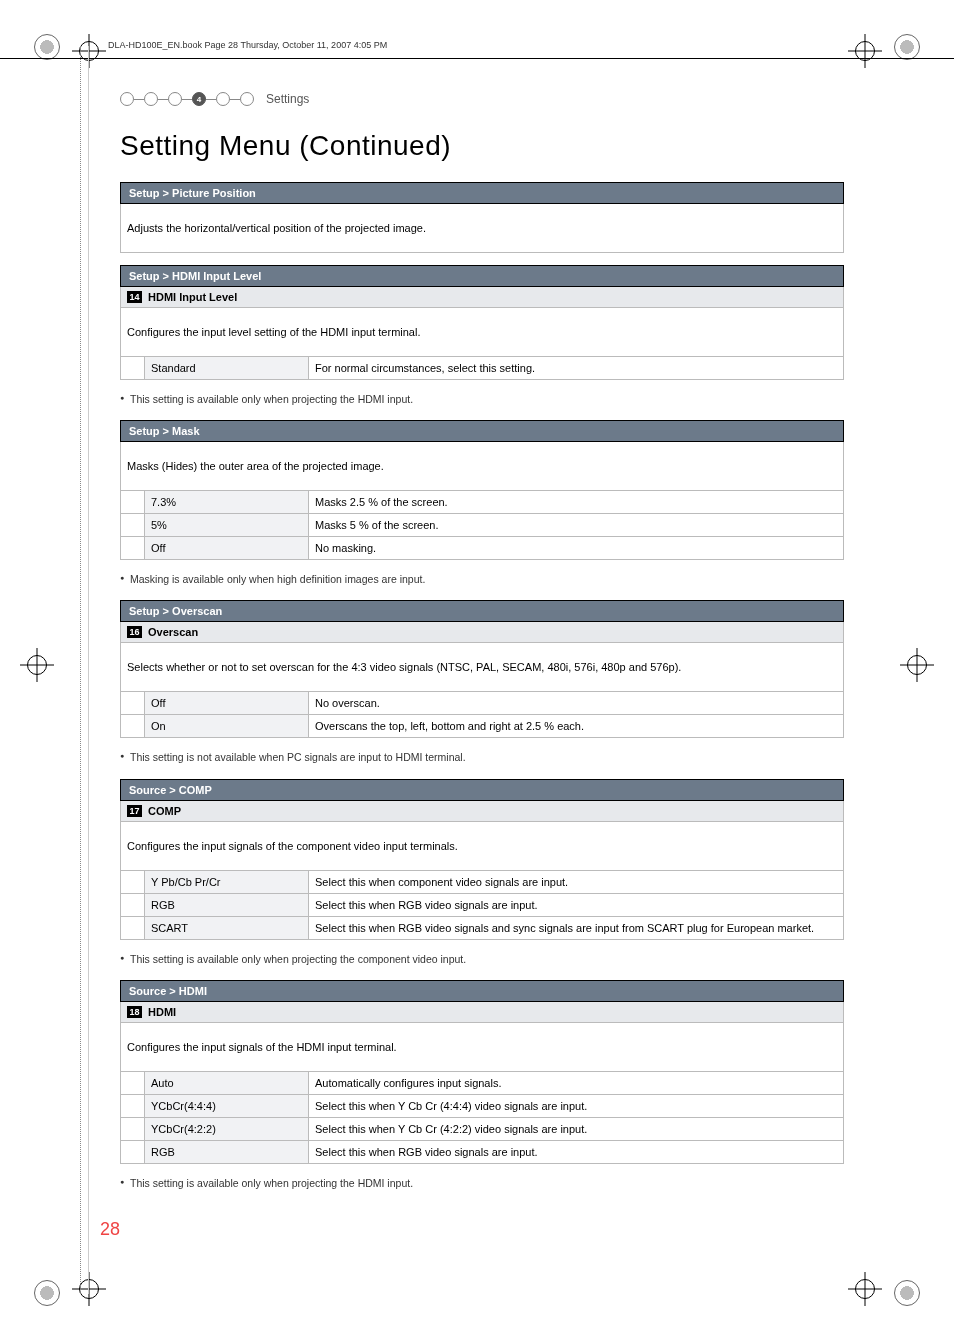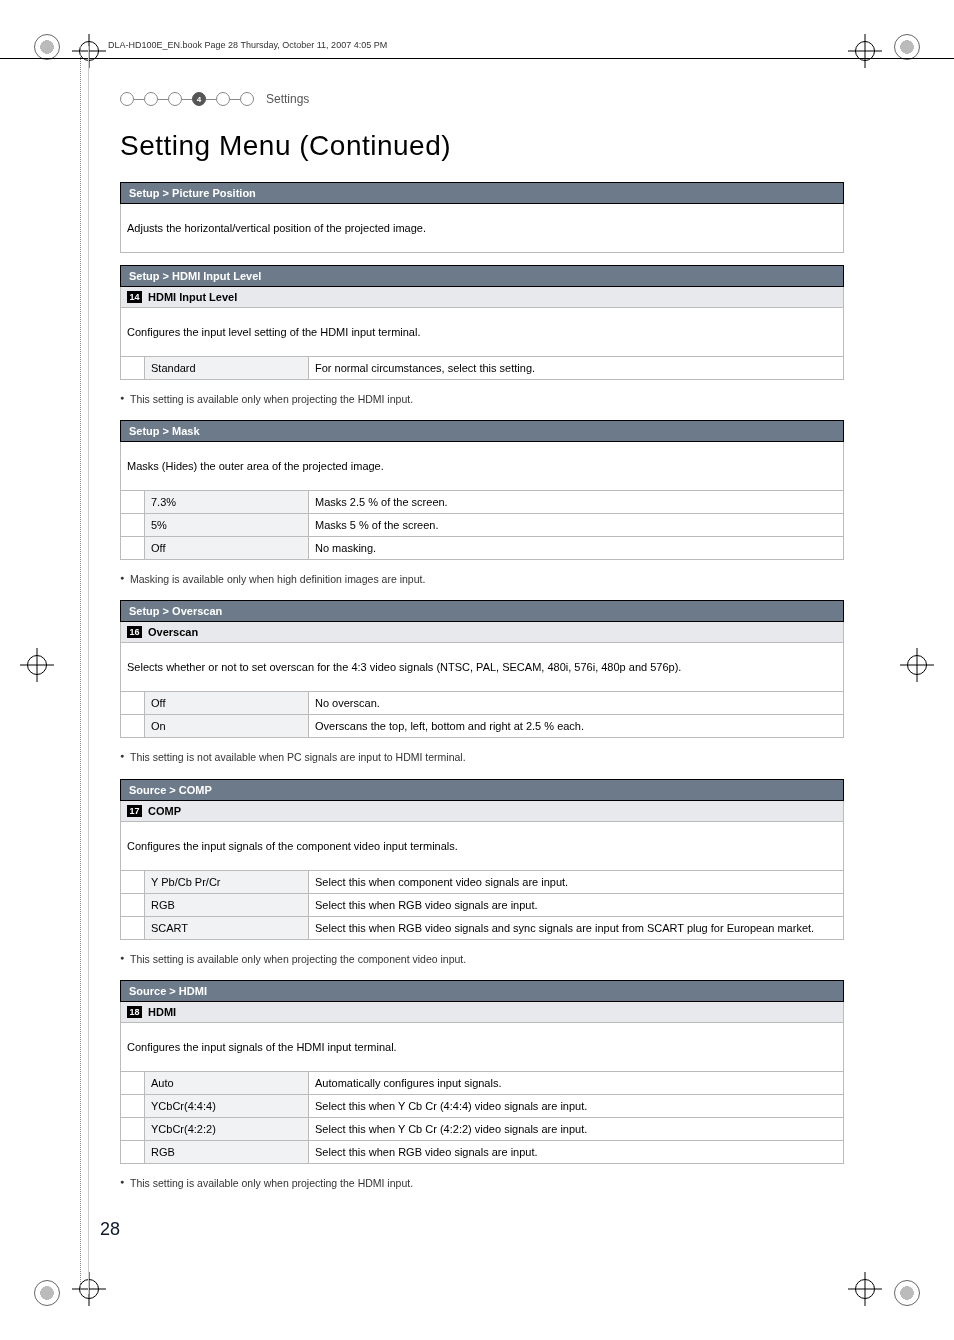--- a/index.html
+++ b/index.html
@@ -51,21 +51,21 @@
   .tag { display: inline-flex; width: 15px; height: 12px; background: #000; color: #fff; font-size: 9px; align-items: center; justify-content: center; font-weight: bold; }
   .desc { font-size: 11px; padding: 18px 6px; border: 1px solid #bbb; border-top: none; }
   table.opts { width: 100%; border-collapse: collapse; font-size: 11px; }
   table.opts td { border: 1px solid #bbb; border-top: none; padding: 5px 6px; vertical-align: top; }
   table.opts td.spacer { width: 24px; background: #fff; border-right: 1px solid #bbb; }
   table.opts td.key { width: 164px; background: #f1f2f4; }
   ul.notes { list-style: none; margin: 4px 0 14px 0; }
   ul.notes li { font-size: 10.5px; color: #333; padding-left: 10px; position: relative; line-height: 1.35; }
   ul.notes li::before { content: "●"; position: absolute; left: 0; top: 1px; font-size: 7px; color: #333; }
 
-  .pagenum { position: absolute; left: 100px; bottom: 100px; font-size: 18px; color: #0f172a; }
+  .pagenum { position: absolute; left: 100px; bottom: 100px; font-size: 18px; color: #ef4444; }
 </style>
 </head>
 <body>
 
 <div class="page">
 
   <div class="reg tl">
       <div class="outer"></div>
     </div>
   <div class="reg tr">

